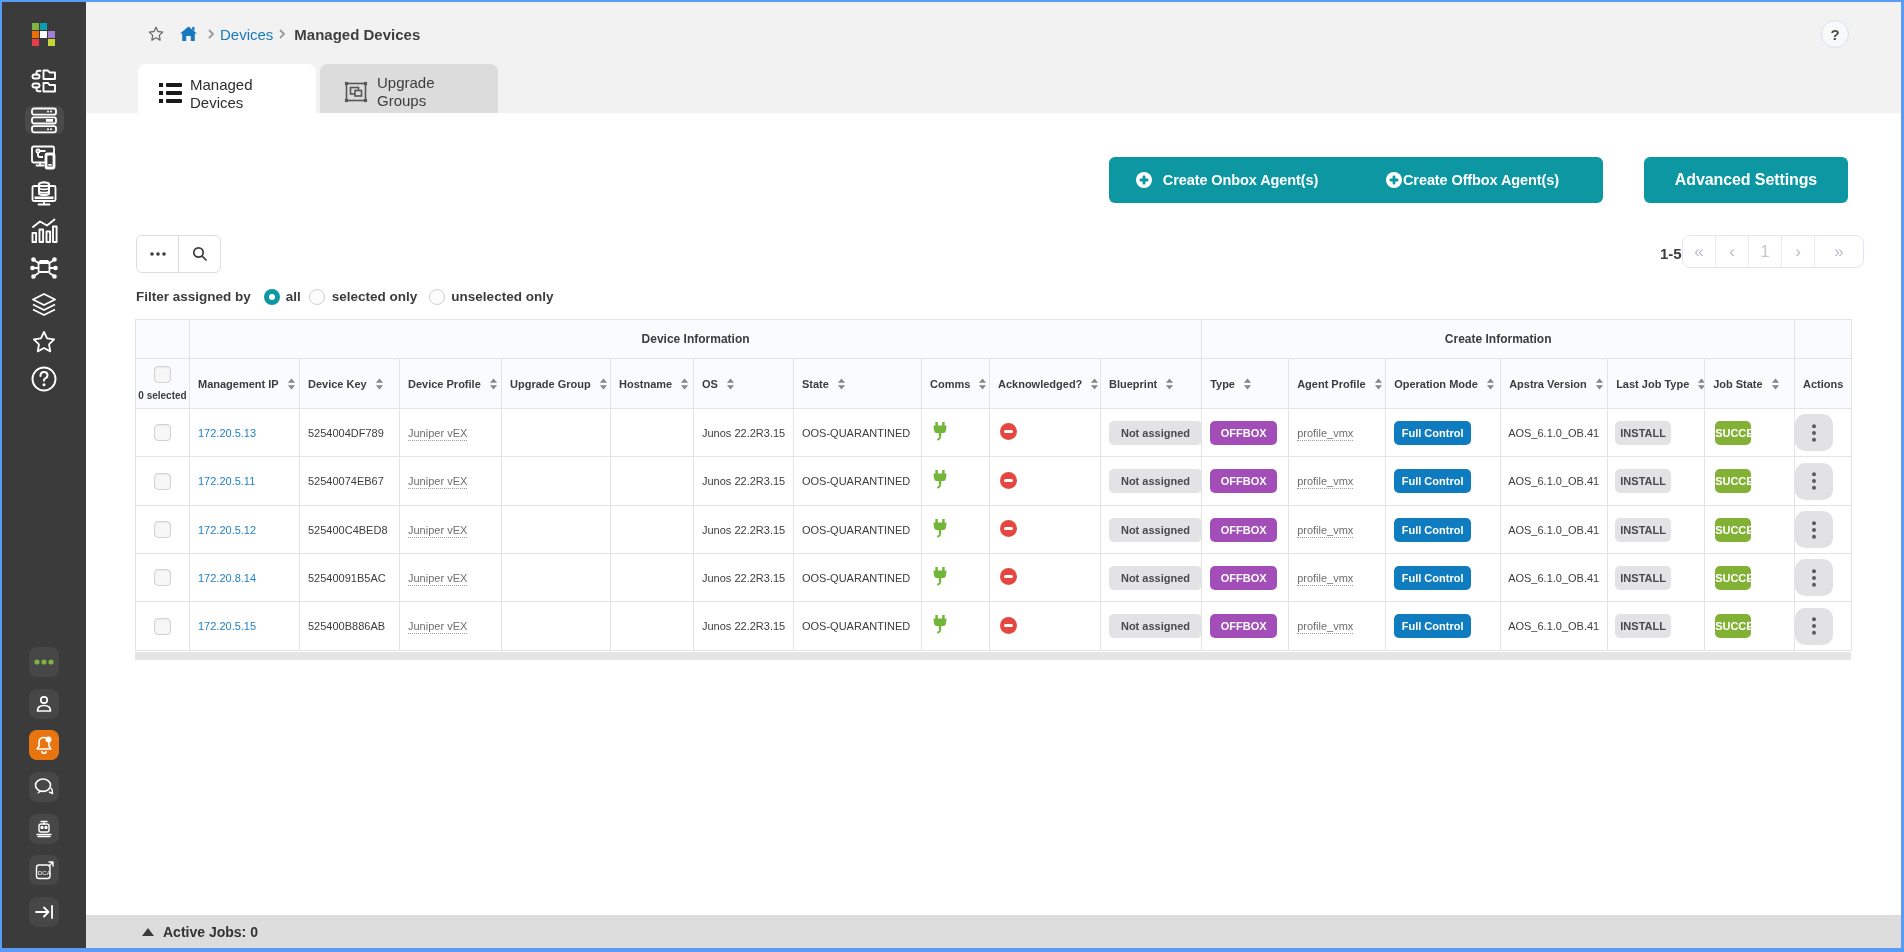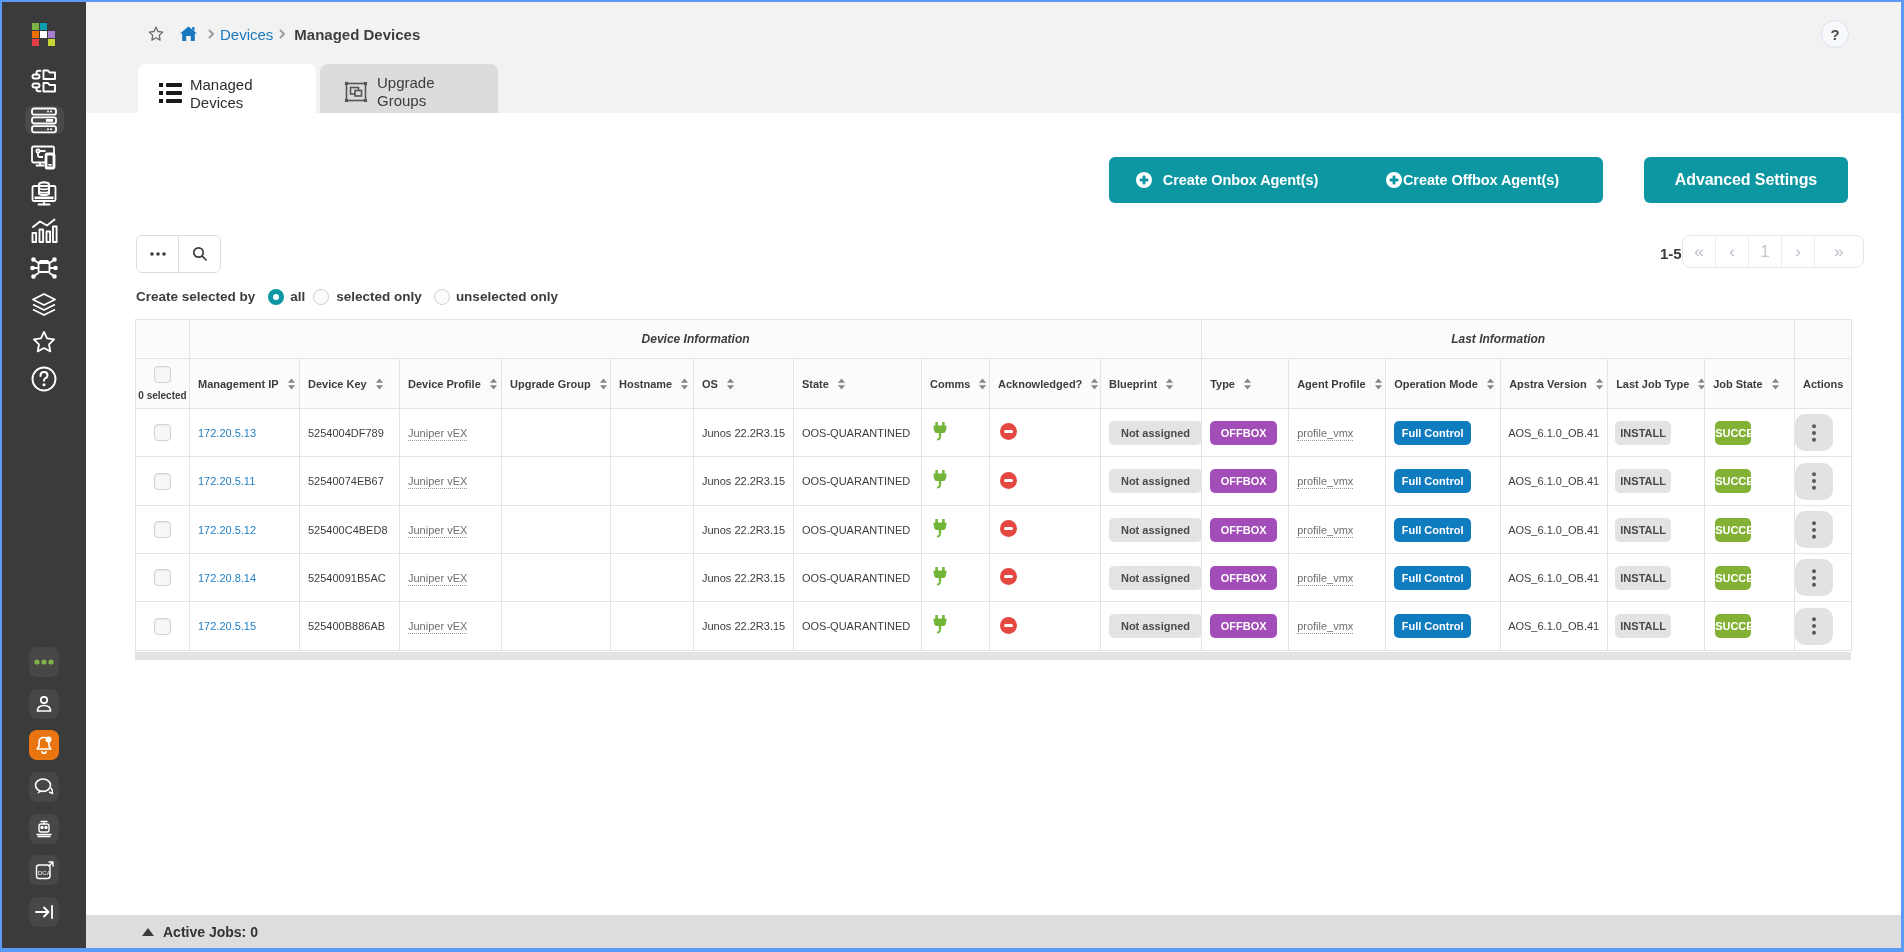--- a/index.html
+++ b/index.html
@@ -38,21 +38,21 @@
 #pager .pcell { width:33px; display:flex; align-items:center; justify-content:center; color:#b9bdc9; font-size:17px; border-right:1px solid #e9ecf3; }
 #pager .pcell:last-child { width:48px; border-right:none; }
 
 #filter { left:136px; top:288px; height:17px; display:flex; align-items:center; font-size:13.5px; font-weight:bold; color:#3c3c3c; }
 .radio { width:16px; height:16px; border-radius:50%; border:1px solid #cfcfcf; background:#fcfcfc; position:relative; }
 .radio.on { background:#0d97a3; border:none; }
 .radio.on:after { content:""; position:absolute; left:5px; top:5px; width:6px; height:6px; background:#fff; border-radius:50%; }
 
 #tbl { left:135px; top:319px; width:1717px; border-collapse:collapse; table-layout:fixed; background:#fff; }
 #tbl td, #tbl th { border:1px solid #e4e4e6; overflow:hidden; white-space:nowrap; }
-#tbl .grow td { height:39px; background:#fafbfc; font-weight:bold; font-size:12px; color:#3c3c3c; text-align:center;font-style:italic; }
+#tbl .grow td { height:39px; background:#fafbfc; font-weight:bold; font-size:12px; color:#3c3c3c; text-align:center; }
 #tbl .hrow th { height:50px; background:#fafbfc; font-weight:bold; font-size:11px; color:#3c3c3c; text-align:left; padding-left:8px; }
 #tbl .drow td { height:48px; background:#fff; font-size:11px; color:#3c3c3c; padding-left:8px; }
 #tbl .drow.r2 td, #tbl .drow.r5 td { height:49px; }
 .sort { display:inline-block; vertical-align:-2px; margin-left:5px; }
 .cb { width:17px; height:17px; border-radius:4px; border:1px solid #d2d2d2; background:#f7f7f7; box-shadow:inset 0 1px 2px rgba(0,0,0,0.06); }
 a.lnk { color:#2381c6; text-decoration:none; }
 .dotted { color:#6e6e6e; border-bottom:1px dotted #9a9a9a; padding-bottom:1px; }
 .badge { display:inline-block; height:24px; line-height:24px; border-radius:5px; padding:0; text-align:center; font-weight:bold; font-size:11px; vertical-align:middle; }
 .badge.w81{width:93px}.badge.w67{width:67px}.badge.w77{width:77px}.badge.w56{width:56px}.badge.w60{width:36px}
 .bgray { background:#e3e3e5; color:#4a4a4a; }
@@ -305,21 +305,21 @@
   </div>
 <div class="abs" id="pgtext"><b>1-5</b> <span style="color:#555">of</span> <b>5</b></div>
 <div class="abs" id="pager">
     <div class="pcell">«</div>
     <div class="pcell">‹</div>
     <div class="pcell" style="color:#c8c8c8">1</div>
     <div class="pcell">›</div>
     <div class="pcell">»</div>
   </div>
 <div class="abs" id="filter">
-<span>Create selected by</span>
+<span>Filter assigned by</span>
 <div class="radio on" style="margin-left:13px"></div>
 <span style="margin-left:6px">all</span>
 <div class="radio" style="margin-left:8px"></div>
 <span style="margin-left:7px">selected only</span>
 <div class="radio" style="margin-left:12px"></div>
 <span style="margin-left:6px">unselected only</span>
 </div>
 <table class="abs" id="tbl">
 <colgroup>
       <col style="width:54px">
@@ -338,21 +338,21 @@
       <col style="width:115px">
       <col style="width:107px">
       <col style="width:97px">
       <col style="width:90px">
       <col style="width:57px">
     </colgroup>
 <tbody>
       <tr class="grow">
         <td style="background:#fafbfc"></td>
         <td colspan="10">Device Information</td>
-        <td colspan="6">Last Information</td>
+        <td colspan="6">Create Information</td>
         <td></td>
       </tr>
 <tr class="hrow">
         <th style="padding-left:0;text-align:center"><div class="cb" style="display:inline-block;margin-top:-1px"></div><div style="font-size:10px;margin-top:5px">0 selected</div></th>
         <th>Management IP <svg class="sort" width="9" height="12" viewBox="0 0 9 12">
             <path d="M4.5 0.5 L8.1 4.7 H0.9 Z" fill="#878787"></path>
             <path d="M4.5 11.5 L0.9 7.3 H8.1 Z" fill="#878787"></path>
           </svg></th>
         <th>Device Key <svg class="sort" width="9" height="12" viewBox="0 0 9 12">
             <path d="M4.5 0.5 L8.1 4.7 H0.9 Z" fill="#878787"></path>

